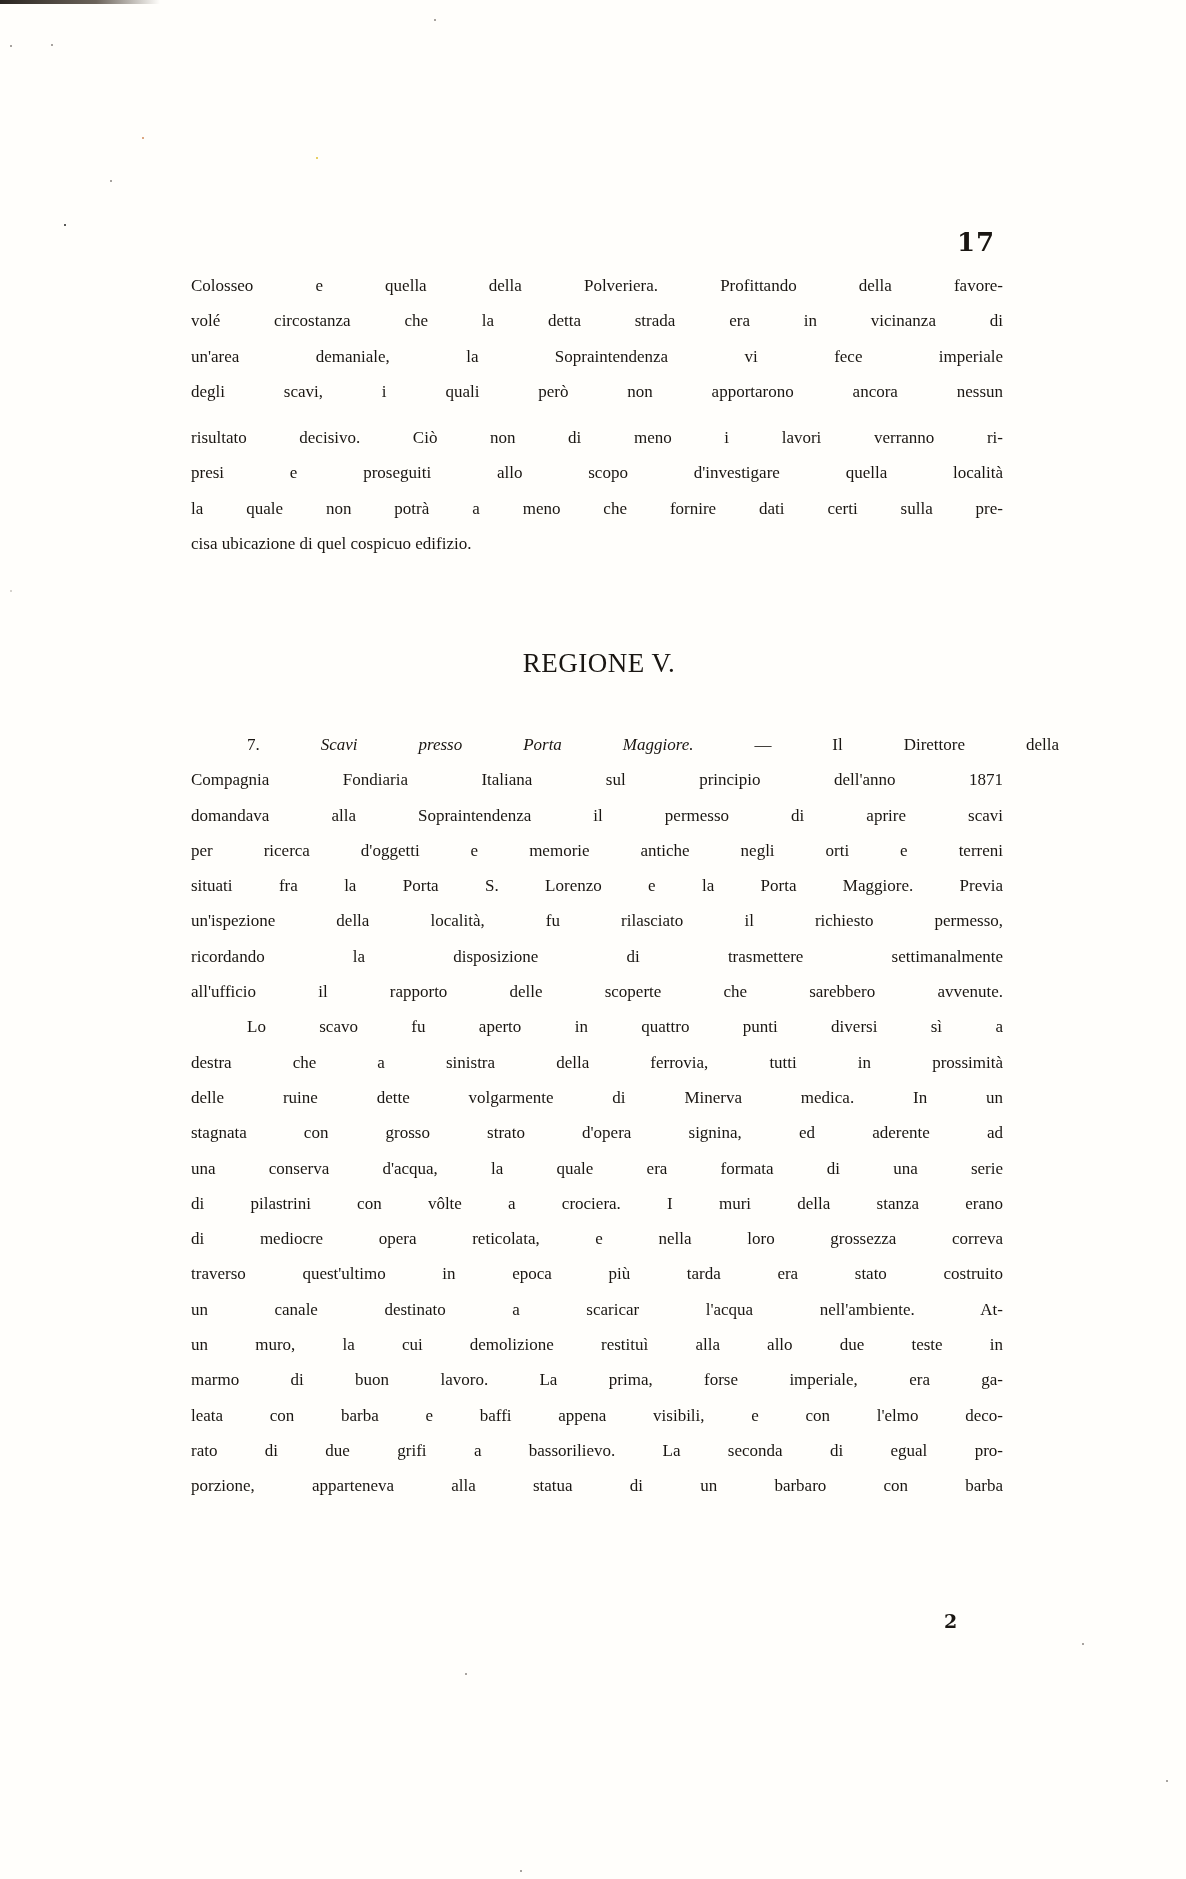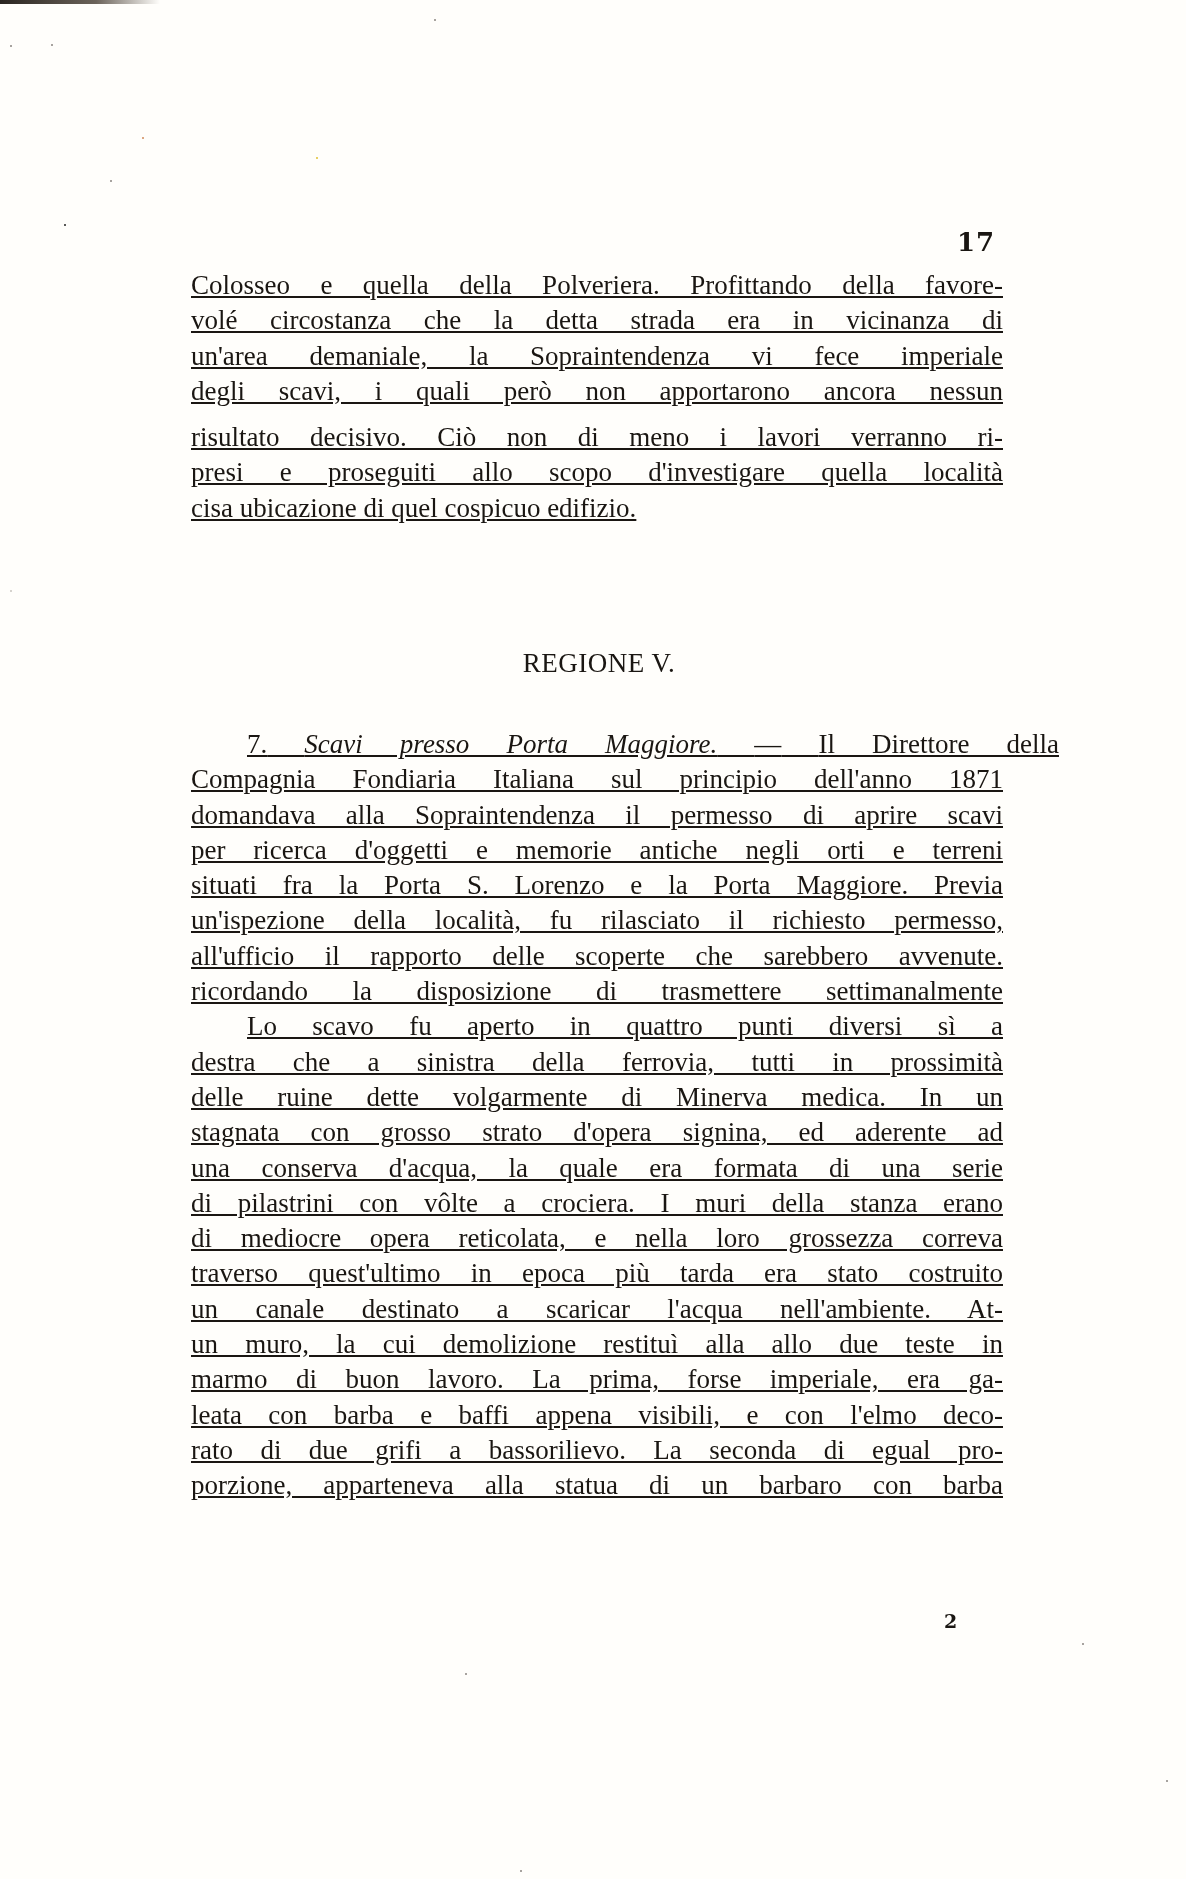--- a/index.html
+++ b/index.html
@@ -16,26 +16,25 @@
     background: linear-gradient(90deg, #2a2520 0%, #6b635a 60%, rgba(255,255,255,0) 100%);
   }
   .speck { position: absolute; width: 2px; height: 2px; border-radius: 50%; background: #8a8580; }
   .page-number {
     position: absolute; left: 957px; top: 227px;
     font-size: 26px; font-weight: bold; letter-spacing: 1px;
   }
   .text-block { position: absolute; left: 191px; width: 812px; }
   .line {
     height: 35.3px; line-height: 35.3px;
-    font-size: 27px;
+    font-size: 17px;
     white-space: nowrap;
     text-align: justify; text-align-last: justify;
     transform-origin: left center;
     font-family: "Liberation Serif", "DejaVu Serif", serif;
-    text-decoration: underline;
   }
   .line.last { text-align-last: left; }
   .line.indent { padding-left: 56px; }
   .heading {
     position: absolute; left: 0; width: 1186px; top: 648px;
     text-align: center;
     font-family: "Liberation Serif", serif;
     font-size: 27px; letter-spacing: 0.5px;
     padding-left: 6px;
   }
@@ -66,39 +65,40 @@
 
 <div class="page-number">17</div>
 
 <div class="text-block" style="top:268px">
   <div class="line" style="white-space: nowrap;">Colosseo e quella della Polveriera. Profittando della favore-</div>
   <div class="line" style="white-space: nowrap;">volé circostanza che la detta strada era in vicinanza di</div>
   <div class="line" style="white-space: nowrap;">un'area demaniale, la Sopraintendenza vi fece imperiale</div>
   <div class="line" style="white-space: nowrap;">degli scavi, i quali però non apportarono ancora nessun</div>
   <div class="line" style="white-space: nowrap; margin-top: 11px;">risultato decisivo. Ciò non di meno i lavori verranno ri-</div>
   <div class="line" style="white-space: nowrap;">presi e proseguiti allo scopo d'investigare quella località</div>
+  <div class="line" style="white-space: nowrap;">la quale non potrà a meno che fornire dati certi sulla pre-</div>
   <div class="line last" style="white-space: nowrap;">cisa ubicazione di quel cospicuo edifizio.</div>
 </div>
 
 <div class="heading">REGIONE V.</div>
 
 <div class="text-block" style="top:727px">
   <div class="line indent" style="white-space: nowrap; transform: scaleX(0.9999); width: 812.05px;">
     <span>7.</span>
     <span class="section-title">Scavi presso Porta Maggiore.</span>
     <span>—</span>
     <span>Il Direttore della</span>
   </div>
   <div class="line" style="white-space: nowrap;">Compagnia Fondiaria Italiana sul principio dell'anno 1871</div>
   <div class="line" style="white-space: nowrap;">domandava alla Sopraintendenza il permesso di aprire scavi</div>
   <div class="line" style="white-space: nowrap;">per ricerca d'oggetti e memorie antiche negli orti e terreni</div>
   <div class="line" style="white-space: nowrap;">situati fra la Porta S. Lorenzo e la Porta Maggiore. Previa</div>
   <div class="line" style="white-space: nowrap;">un'ispezione della località, fu rilasciato il richiesto permesso,</div>
+  <div class="line" style="white-space: nowrap;">ricordando la disposizione di trasmettere settimanalmente</div>
   <div class="line" style="white-space: nowrap;">all'ufficio il rapporto delle scoperte che sarebbero avvenute.</div>
-  <div class="line" style="white-space: nowrap;">ricordando la disposizione di trasmettere settimanalmente</div>
 
   <div class="line indent" style="white-space: nowrap;">Lo scavo fu aperto in quattro punti diversi sì a</div>
   <div class="line" style="white-space: nowrap;">destra che a sinistra della ferrovia, tutti in prossimità</div>
   <div class="line" style="white-space: nowrap;">delle ruine dette volgarmente di Minerva medica. In un</div>
   <div class="line" style="white-space: nowrap;">stagnata con grosso strato d'opera signina, ed aderente ad</div>
   <div class="line" style="white-space: nowrap;">una conserva d'acqua, la quale era formata di una serie</div>
   <div class="line" style="white-space: nowrap;">di pilastrini con vôlte a crociera. I muri della stanza erano</div>
   <div class="line" style="white-space: nowrap;">di mediocre opera reticolata, e nella loro grossezza correva</div>
   <div class="line" style="white-space: nowrap;">traverso quest'ultimo in epoca più tarda era stato costruito</div>
   <div class="line" style="white-space: nowrap;">un canale destinato a scaricar l'acqua nell'ambiente. At-</div>

